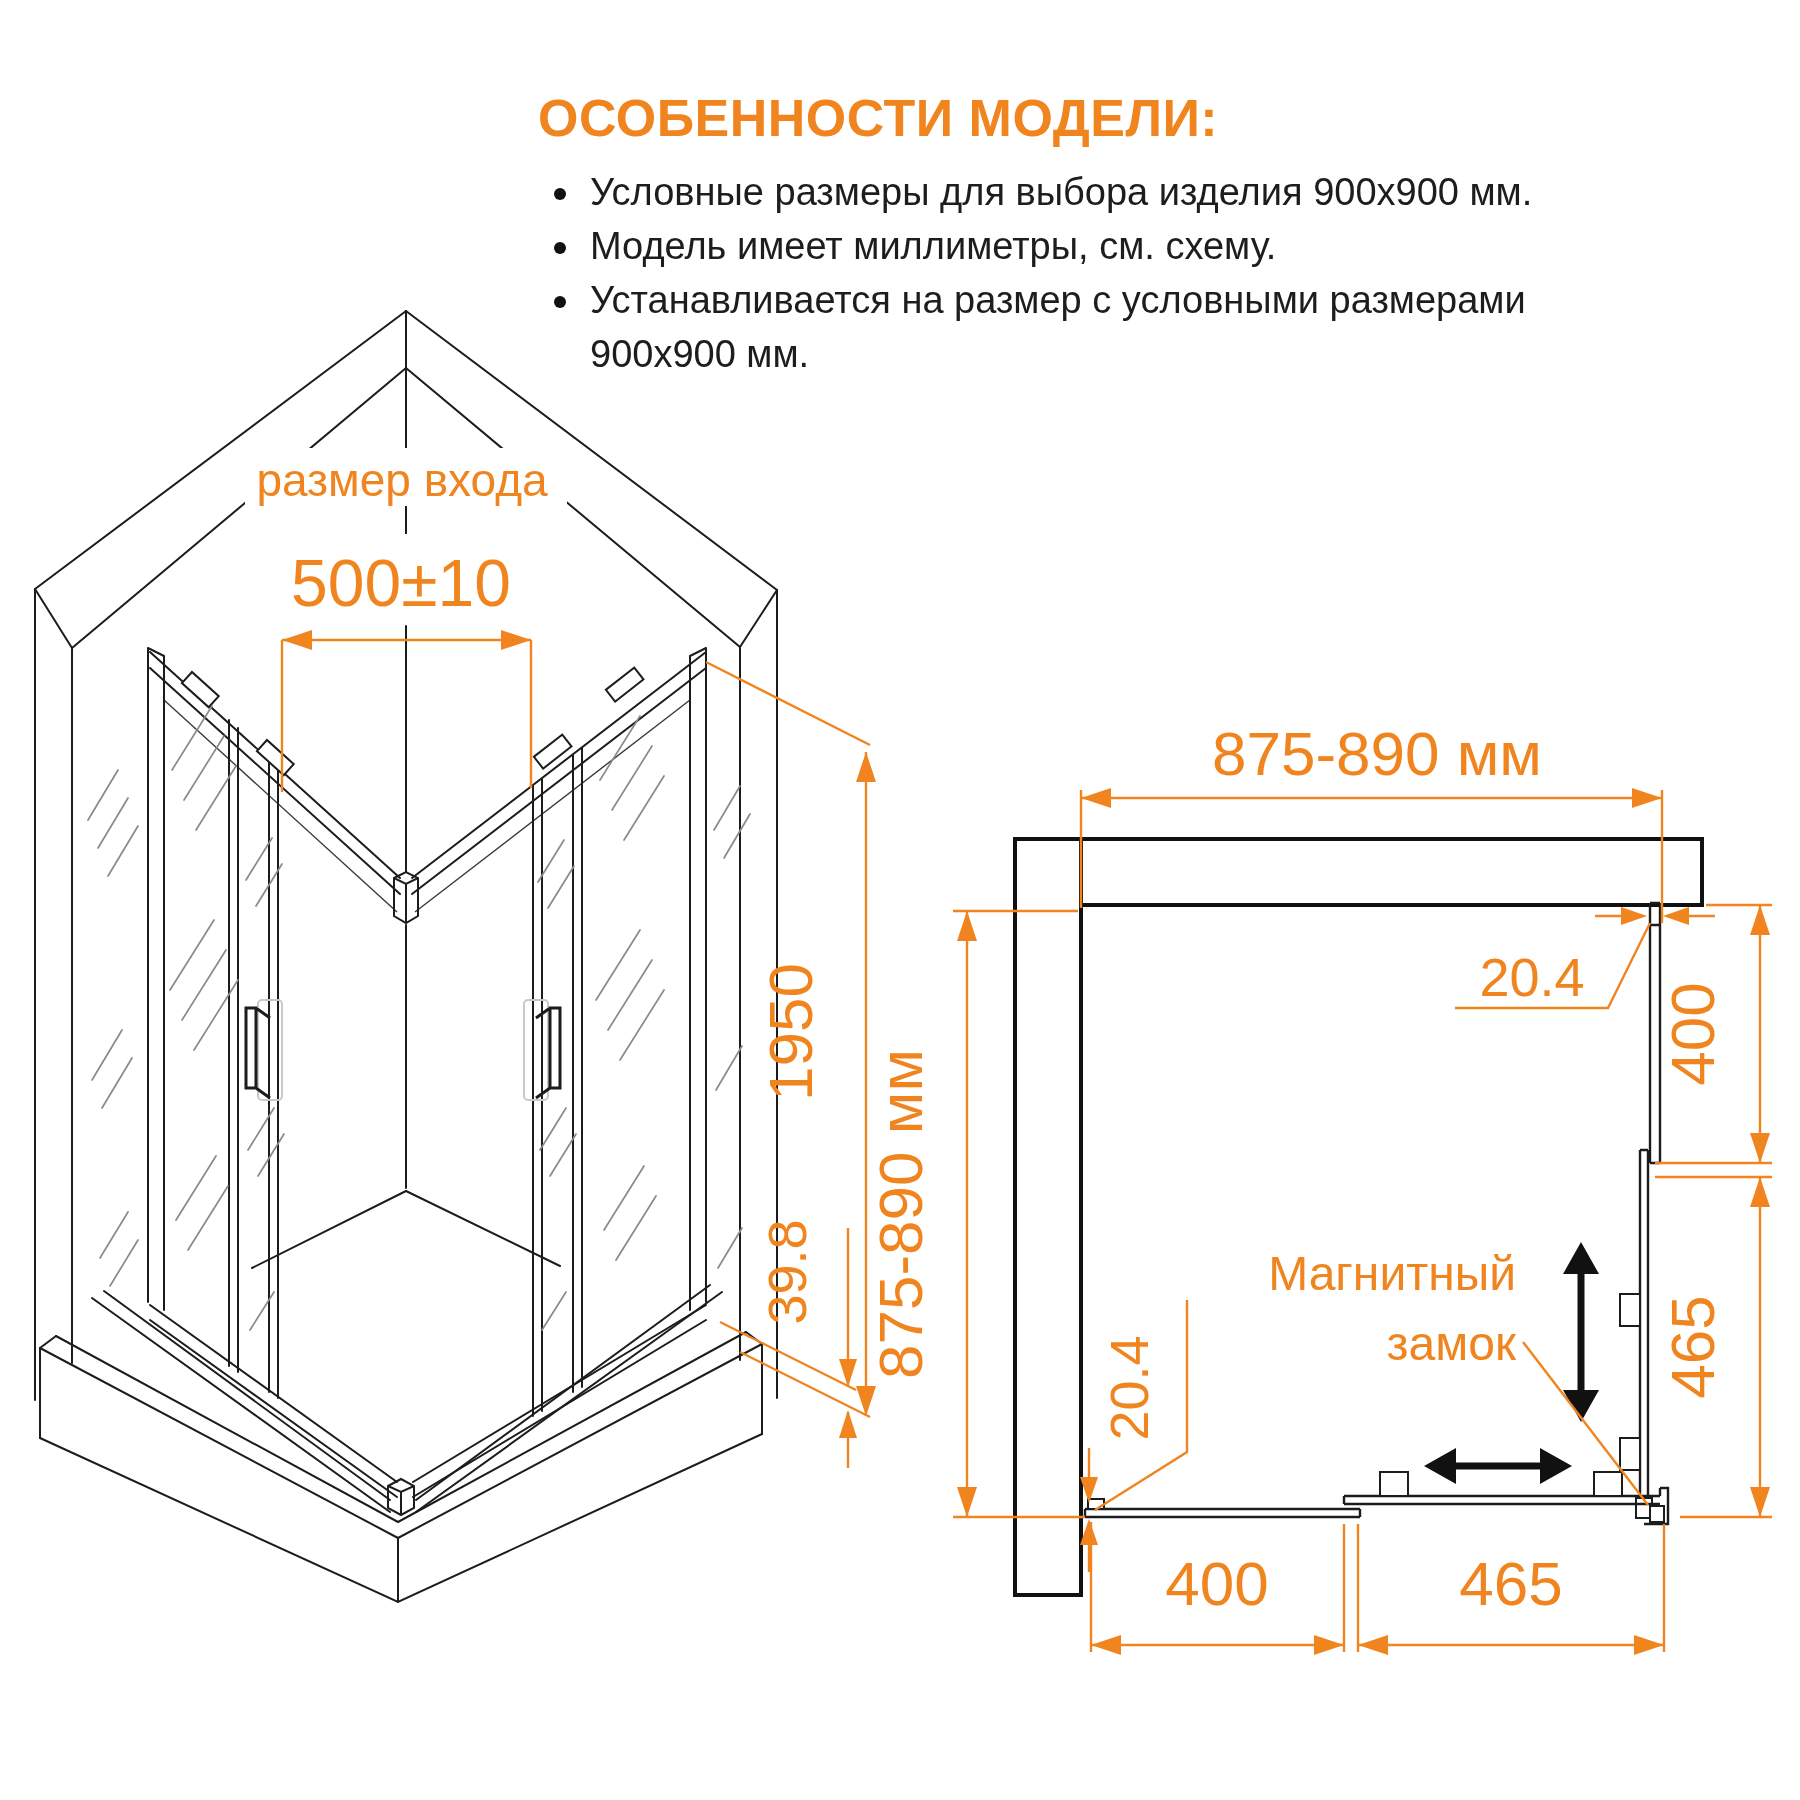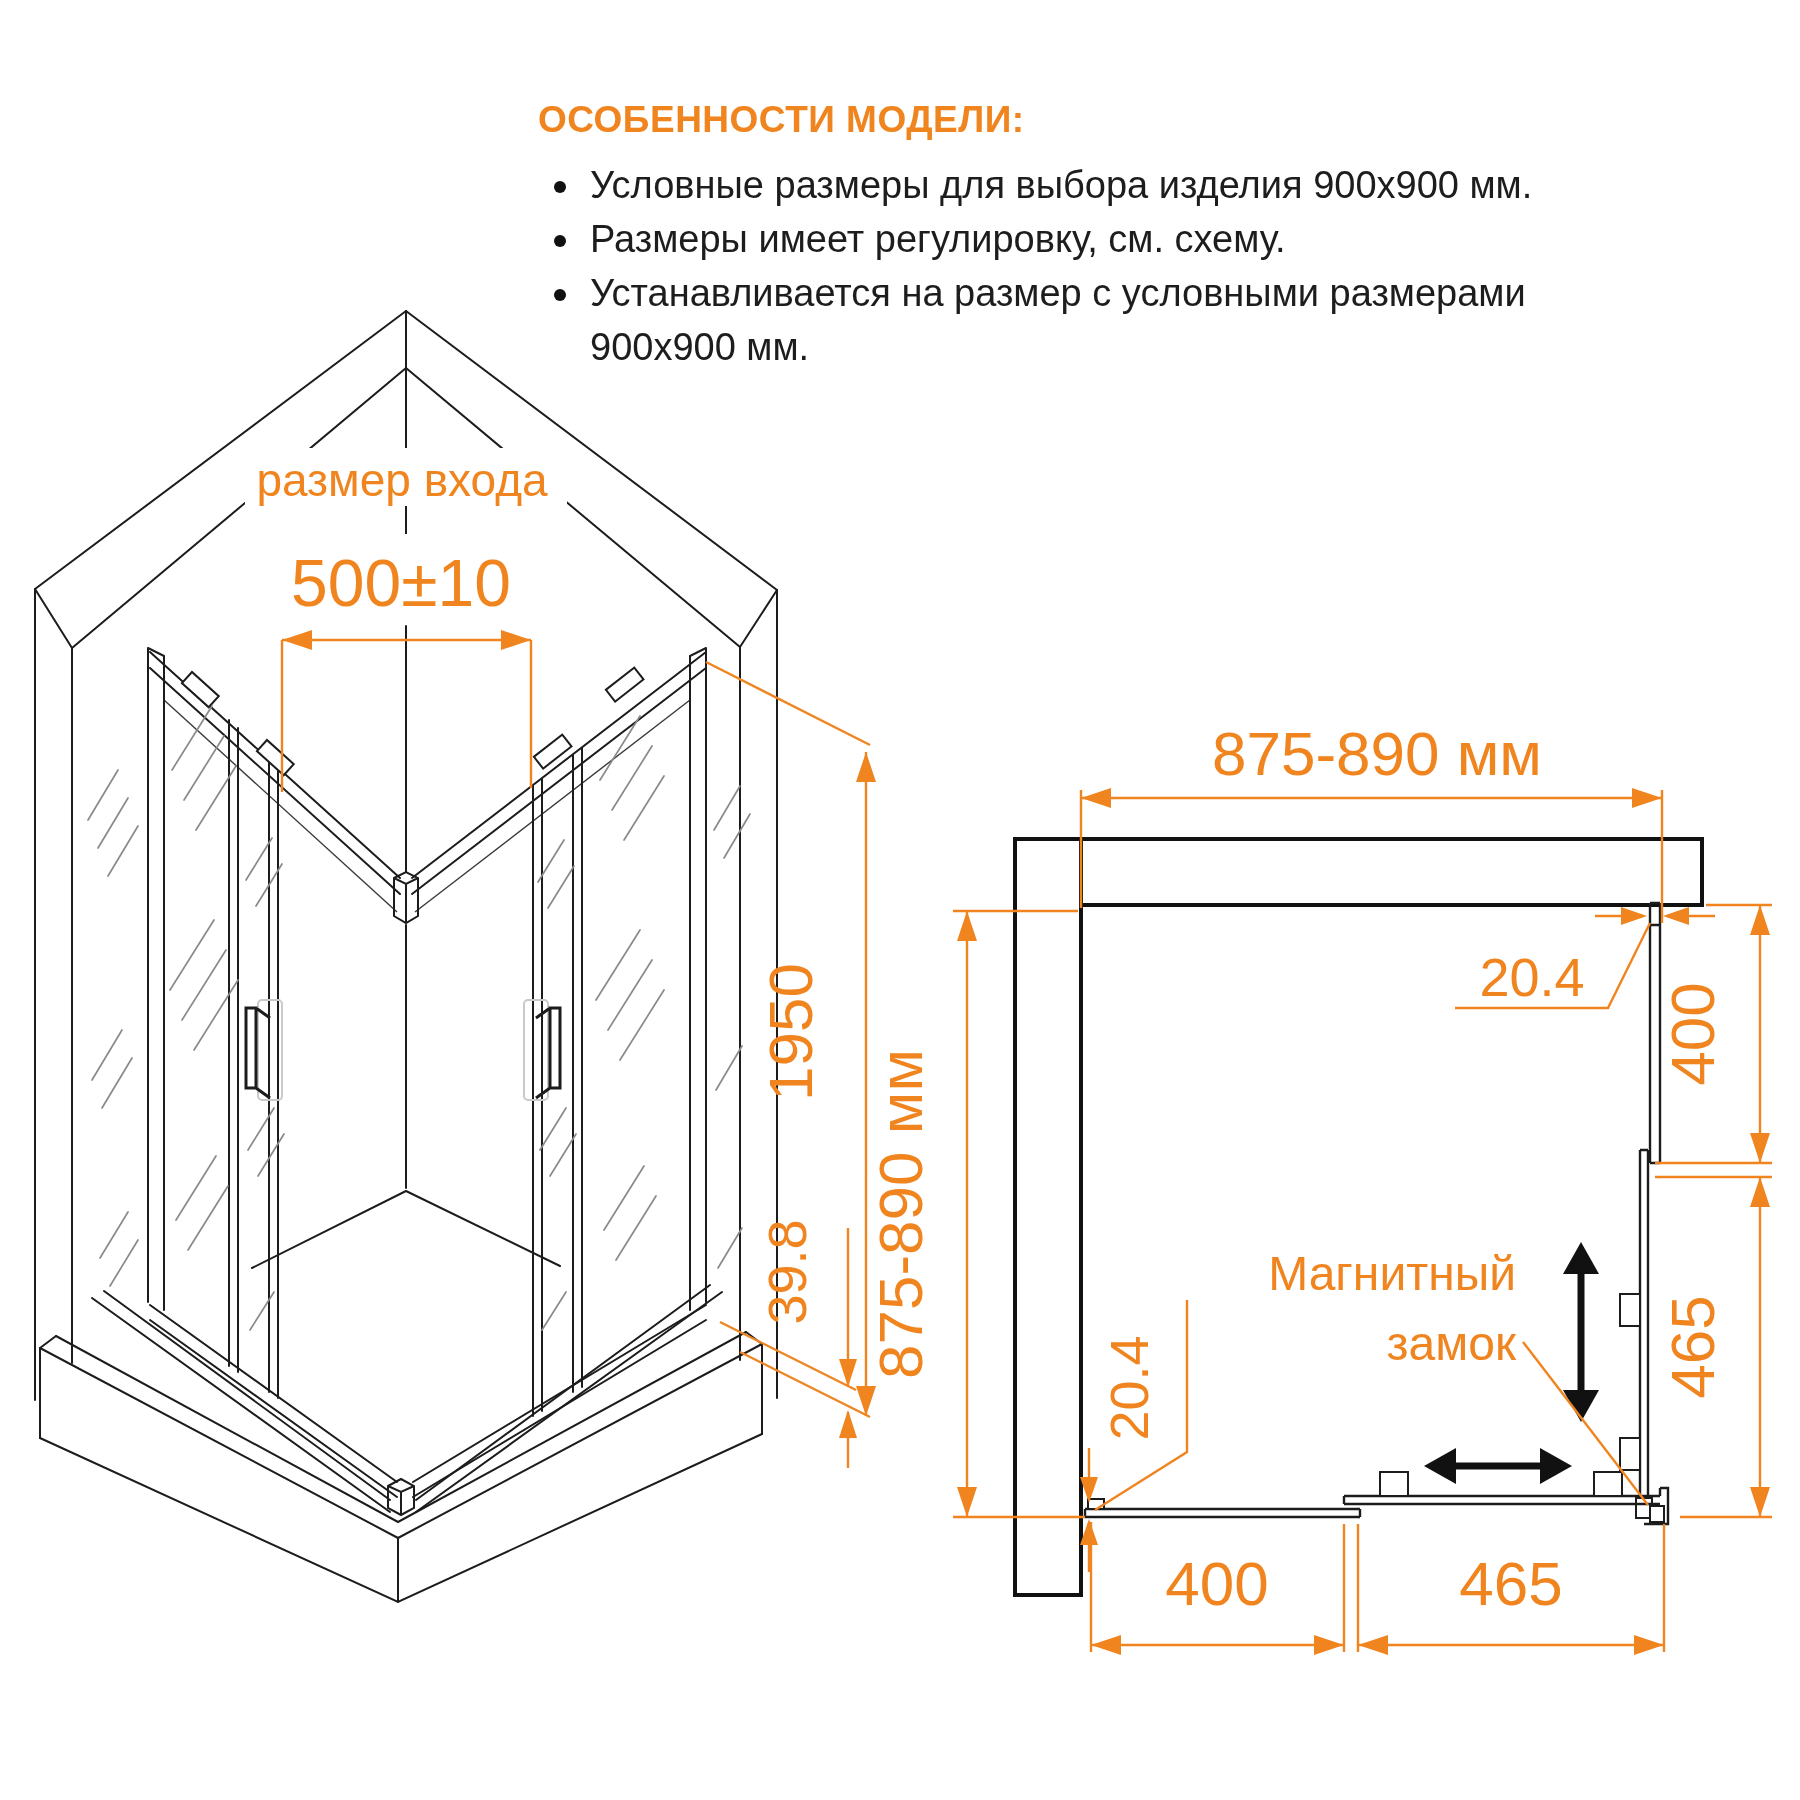--- a/index.html
+++ b/index.html
@@ -1,21 +1,21 @@
 <!DOCTYPE html>
 <html><head>
 <meta charset="utf-8">
 <style>
   html,body{margin:0;padding:0;background:#ffffff;}
   #stage{
     position:relative;width:1800px;height:1800px;background:#ffffff;overflow:hidden;
     font-family:"Liberation Sans", sans-serif;
   }
   #features{position:absolute;left:538px;top:84px;width:1100px;}
-  #features .title{font-size:37px;font-weight:800;color:#F08520;letter-spacing:.5px;margin:15px 0 18px 0;}
+  #features .title{font-size:52px;font-weight:800;color:#F08520;letter-spacing:.5px;margin:4px 0 18px 0;}
   #features ul{list-style:none;margin:8px;padding:0;width:1080px;}
   #features li{
     position:relative;padding-left:44px;font-size:38px;line-height:1.42;color:#1d1d1d;margin:0;
   }
   #features li::before{
     content:"";position:absolute;left:8px;top:22px;width:12px;height:12px;border-radius:50%;background:#111;
   }
   #footer-note{
     position:absolute;left:460px;top:1655px;width:960px;font-size:40px;color:#2a2a2a;text-align:center;
   }
@@ -35,21 +35,21 @@
 </style>
 </head>
 <body>
 
 <div id="stage">
 
   <div id="features">
     <div class="title">ОСОБЕННОСТИ МОДЕЛИ:</div>
     <ul>
       <li>Условные размеры для выбора изделия 900х900 мм.</li>
-      <li>Размеры имеет регулировку, см. схему.</li>
+      <li>Модель имеет миллиметры, см. схему.</li>
       <li>Устанавливается на размер с условными размерами 900х900 мм.</li>
     </ul>
   </div>
 
   <svg width="1800" height="1800" viewBox="0 0 1800 1800">
 
     <g>
 
       <g>
         <path class="ln" d="M406,311 L35,589"></path>

